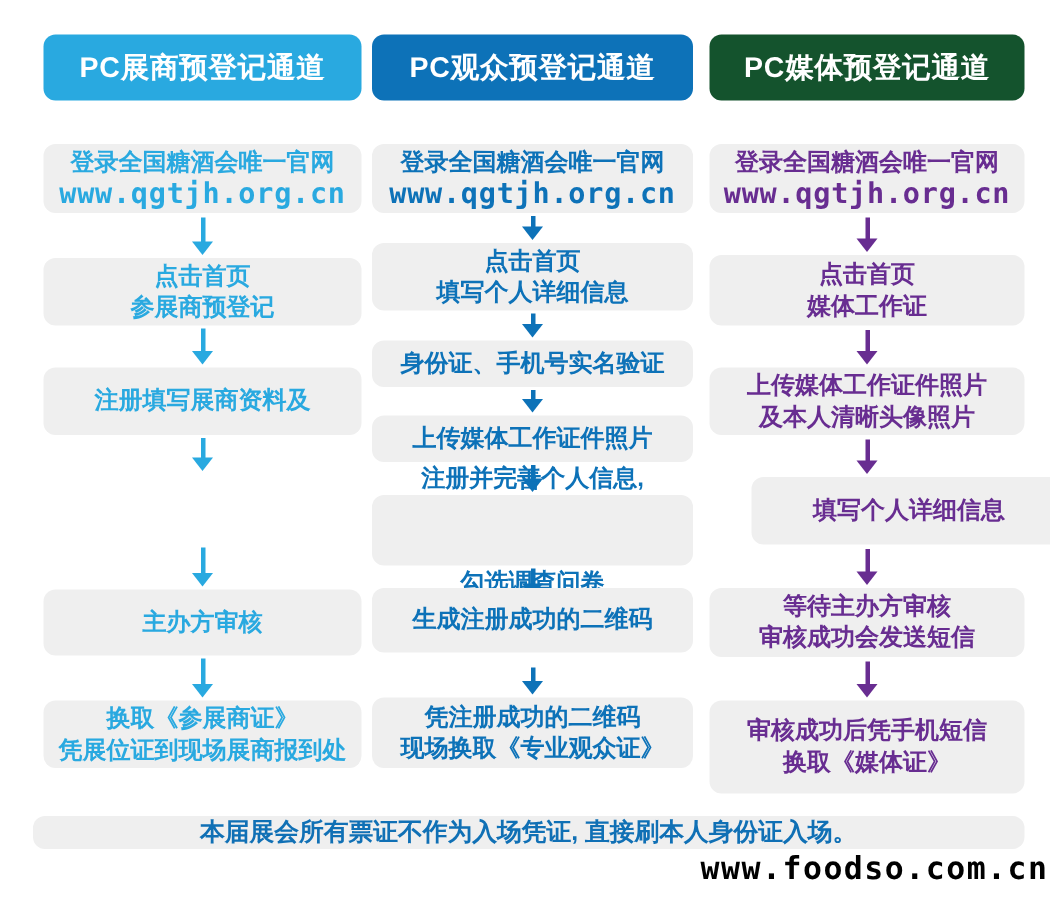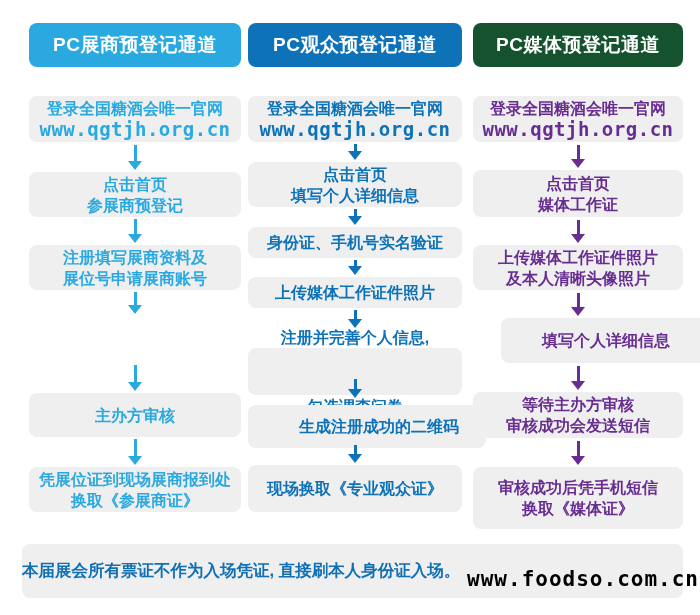--- a/index.html
+++ b/index.html
@@ -42,23 +42,23 @@
   .arrow .head{
     width:0;height:0;margin-top:-1px;
     border-left:7px solid transparent;border-right:7px solid transparent;
     border-top-width:9px;border-top-style:solid;
   }
   .c1 .stem{background:#29A9E0;} .c1 .head{border-top-color:#29A9E0;}
   .c2 .stem{background:#0D72B8;} .c2 .head{border-top-color:#0D72B8;}
   .c3 .stem{background:#682D91;} .c3 .head{border-top-color:#682D91;}
 
   .footer-bar{
-    position:absolute;left:22px;top:544px;width:661px;height:54px;
+    position:absolute;left:22px;top:544px;width:661px;height:22px;
     background:#EFEFEF;border-radius:8px;
-    display:flex;align-items:center;
+    display:flex;align-items:center;justify-content:center;
     color:#1070B5;font-size:16.5px;font-weight:bold;
   }
   .watermark{
     position:absolute;right:1px;top:567px;
     font-family:"DejaVu Sans Mono", monospace;font-weight:bold;
     font-size:21px;letter-spacing:1px;color:#000000;white-space:nowrap;
   }
 </style>
 </head>
 <body>
@@ -80,40 +80,39 @@
     <div class="box" style="top:172px;height:45px;">
       <span>点击首页</span>
       <span>参展商预登记</span>
     </div>
     <div class="arrow" style="top:219px;height:24px;">
         <div class="stem"></div>
         <div class="head"></div>
       </div>
     <div class="box" style="top:245px;height:45px;">
       <span>注册填写展商资料及</span>
-      <span>展位号申请展商账号</span>
     </div>
     <div class="arrow" style="top:292px;height:22px;">
         <div class="stem"></div>
         <div class="head"></div>
       </div>
     <div class="arrow" style="top:365px;height:26px;">
         <div class="stem"></div>
         <div class="head"></div>
       </div>
     <div class="box" style="top:393px;height:44px;">
       <span>主办方审核</span>
     </div>
     <div class="arrow" style="top:439px;height:26px;">
         <div class="stem"></div>
         <div class="head"></div>
       </div>
     <div class="box" style="top:467px;height:45px;">
+      <span>换取《参展商证》</span>
       <span>凭展位证到现场展商报到处</span>
-      <span>换取《参展商证》</span>
     </div>
   </div>
 
   <div class="col col2 c2">
     <div class="header-box" style="top:23px;height:44px;">
       <span>PC观众预登记通道</span>
     </div>
     <div class="box" style="top:96px;height:46px;">
       <span>登录全国糖酒会唯一官网</span>
       <span class="url">www.qgtjh.org.cn</span>
@@ -137,36 +136,37 @@
         <div class="stem"></div>
         <div class="head"></div>
       </div>
     <div class="box" style="top:277px;height:31px;">
       <span>上传媒体工作证件照片</span>
     </div>
     <div class="arrow" style="top:310px;height:18px;">
         <div class="stem"></div>
         <div class="head"></div>
       </div>
-    <div class="box" style="top:348px;height:47px;gap:48px;">
+    <div class="box" style="top:330px;height:47px;gap:48px;">
       <span>注册并完善个人信息,</span>
       <span>勾选调查问卷</span>
     </div>
     <div class="arrow" style="top:379px;height:19px;">
         <div class="stem"></div>
         <div class="head"></div>
       </div>
-    <div class="box" style="top:405px;height:43px;padding-left:24px;">
+    <div class="box" style="top:392px;height:43px;">
       <span>生成注册成功的二维码</span>
     </div>
     <div class="arrow" style="top:445px;height:18px;">
         <div class="stem"></div>
         <div class="head"></div>
       </div>
     <div class="box" style="top:465px;height:47px;">
+      <span>凭注册成功的二维码</span>
       <span>现场换取《专业观众证》</span>
     </div>
   </div>
 
   <div class="col col3 c3">
     <div class="header-box" style="top:23px;height:44px;">
       <span>PC媒体预登记通道</span>
     </div>
     <div class="box" style="top:96px;height:46px;">
       <span>登录全国糖酒会唯一官网</span>

